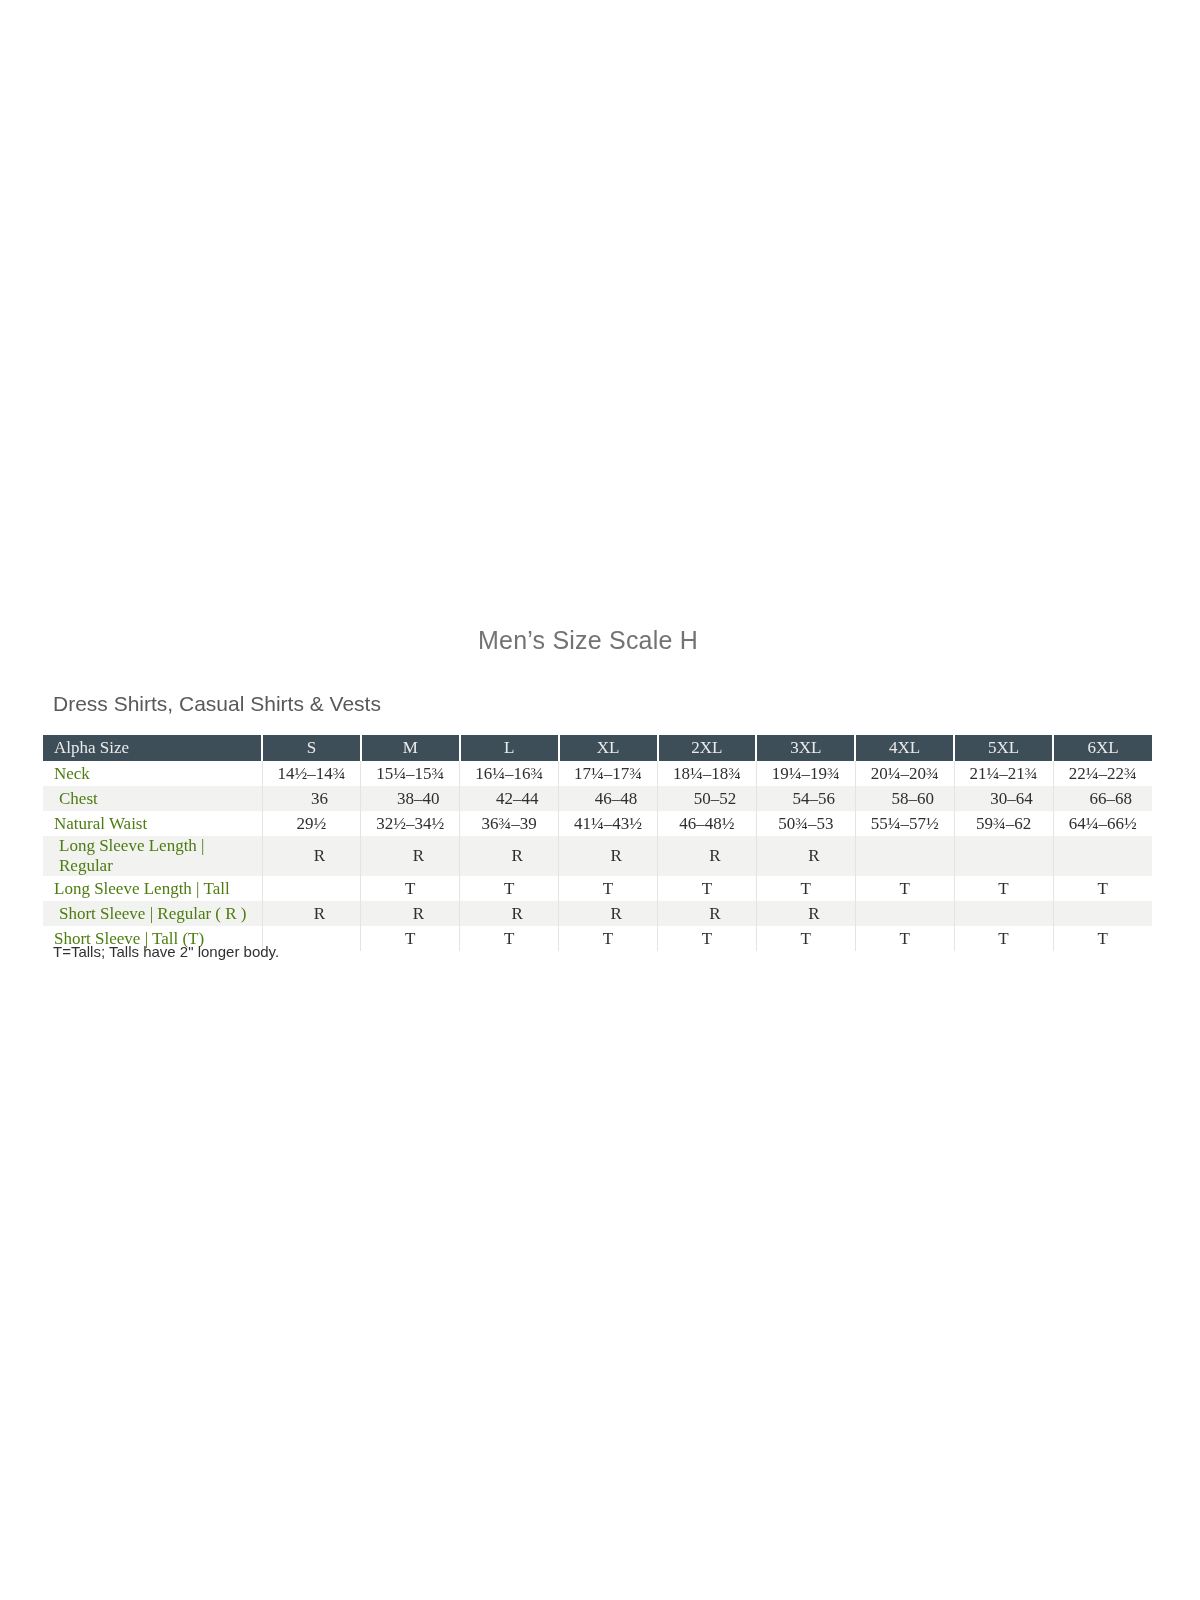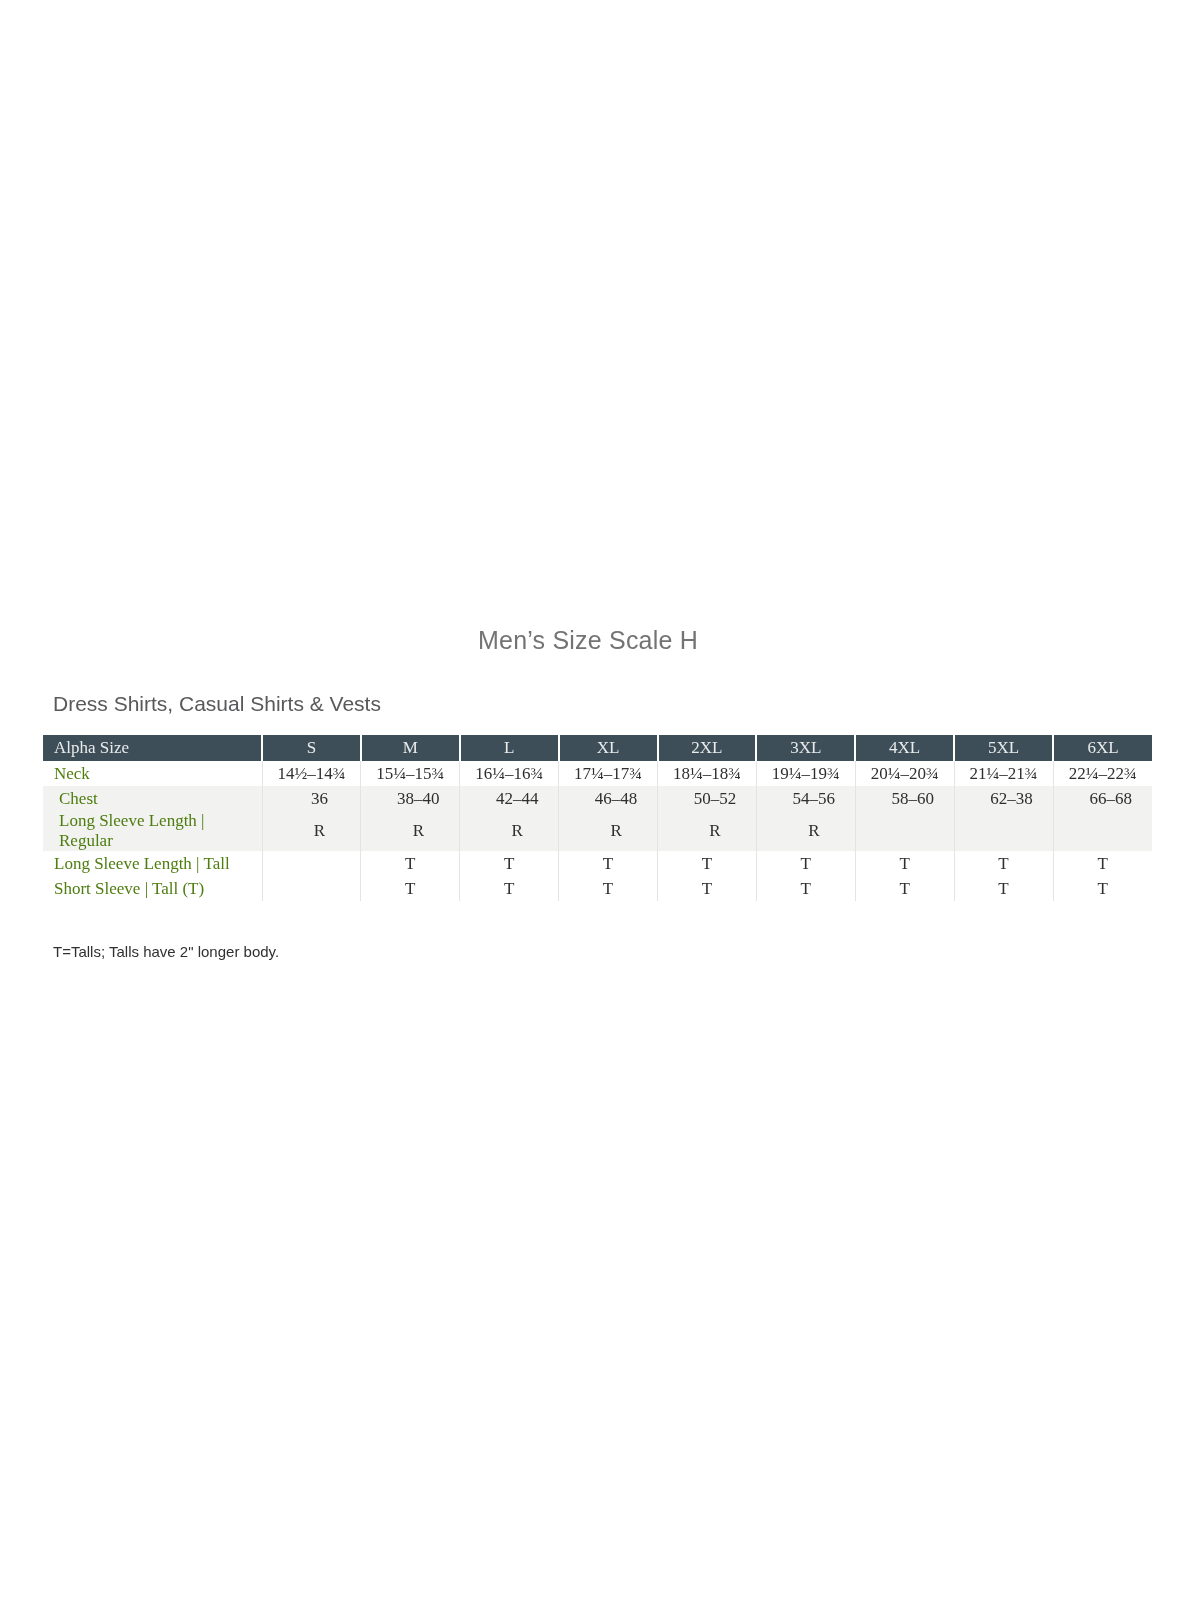--- a/index.html
+++ b/index.html
@@ -138,22 +138,34 @@
       </tr>
       <tr class="striped">
         <td class="row-label">Chest</td>
         <td>36</td>
         <td>38–40</td>
         <td>42–44</td>
         <td>46–48</td>
         <td>50–52</td>
         <td>54–56</td>
         <td>58–60</td>
-        <td>62–38</td>
+        <td>30–64</td>
         <td>66–68</td>
+      </tr>
+      <tr>
+        <td class="row-label">Natural Waist</td>
+        <td>29½</td>
+        <td>32½–34½</td>
+        <td>36¾–39</td>
+        <td>41¼–43½</td>
+        <td>46–48½</td>
+        <td>50¾–53</td>
+        <td>55¼–57½</td>
+        <td>59¾–62</td>
+        <td>64¼–66½</td>
       </tr>
       <tr class="striped">
         <td class="row-label">Long Sleeve Length  |  Regular</td>
         <td>R</td>
         <td>R</td>
         <td>R</td>
         <td>R</td>
         <td>R</td>
         <td>R</td>
         <td></td>
@@ -164,20 +176,32 @@
         <td class="row-label">Long Sleeve Length  |  Tall</td>
         <td></td>
         <td>T</td>
         <td>T</td>
         <td>T</td>
         <td>T</td>
         <td>T</td>
         <td>T</td>
         <td>T</td>
         <td>T</td>
+      </tr>
+      <tr class="striped">
+        <td class="row-label">Short Sleeve  |  Regular ( R )</td>
+        <td>R</td>
+        <td>R</td>
+        <td>R</td>
+        <td>R</td>
+        <td>R</td>
+        <td>R</td>
+        <td></td>
+        <td></td>
+        <td></td>
       </tr>
       <tr>
         <td class="row-label">Short Sleeve  |  Tall (T)</td>
         <td></td>
         <td>T</td>
         <td>T</td>
         <td>T</td>
         <td>T</td>
         <td>T</td>
         <td>T</td>

